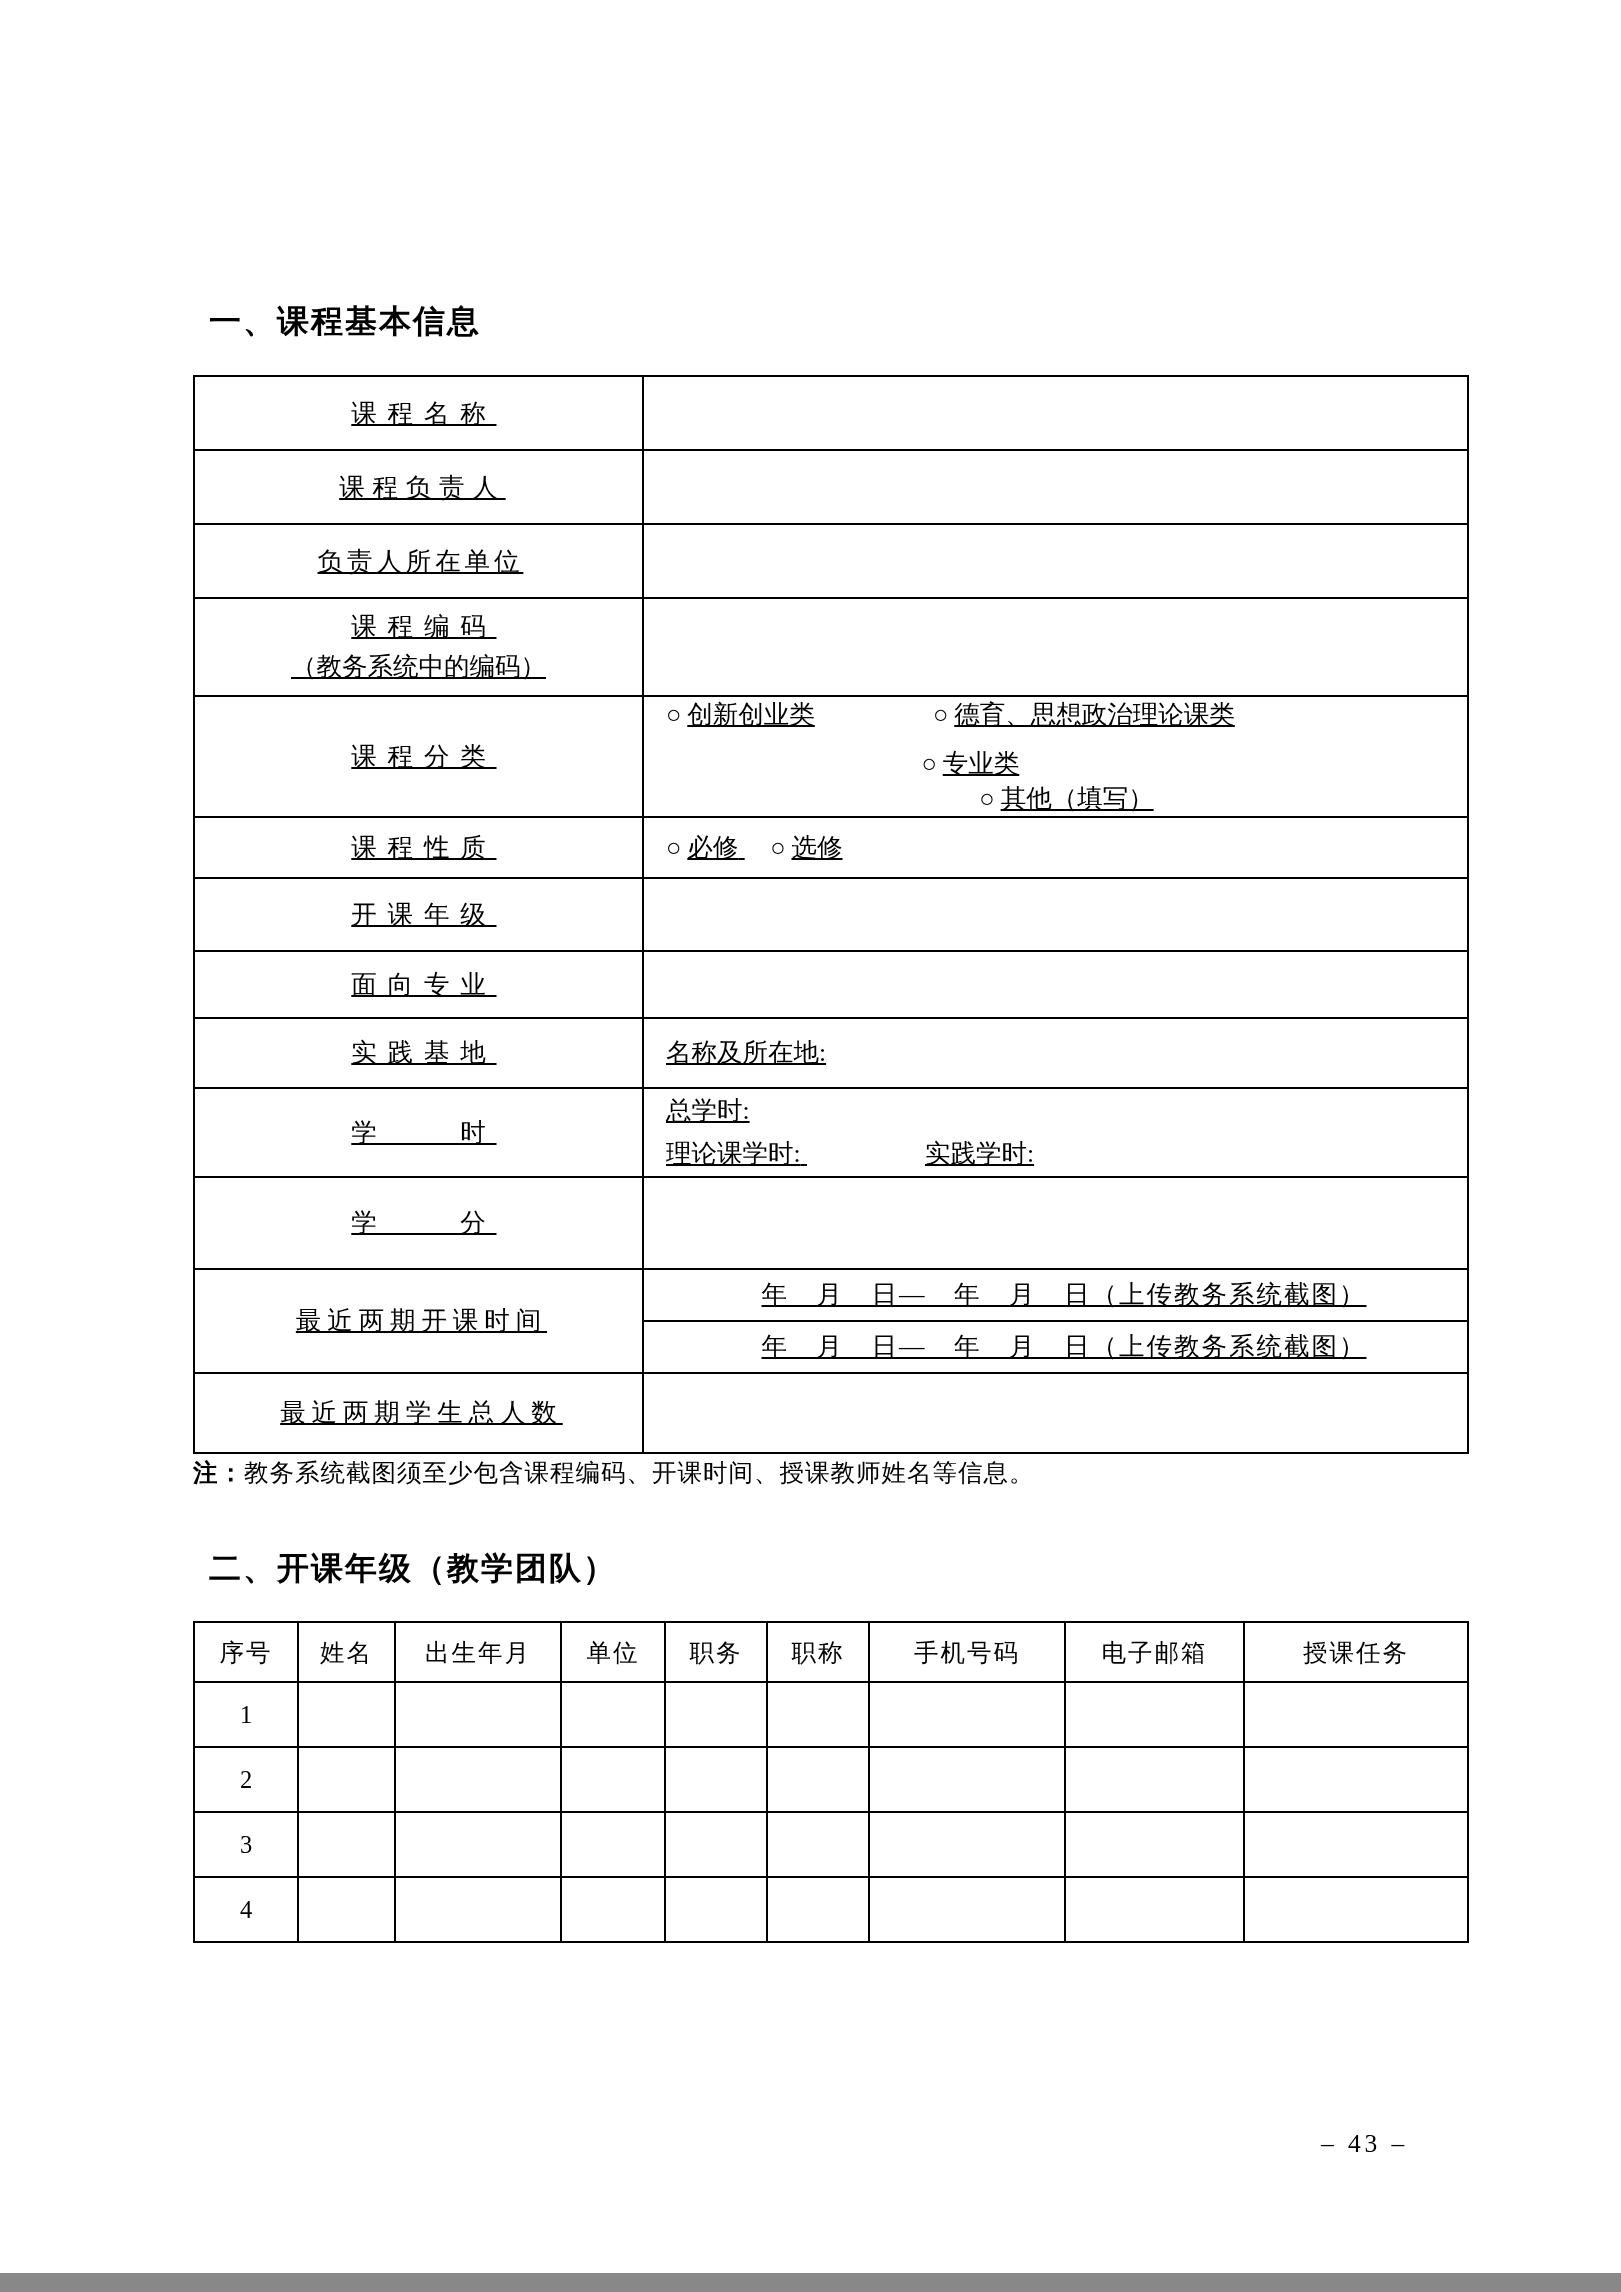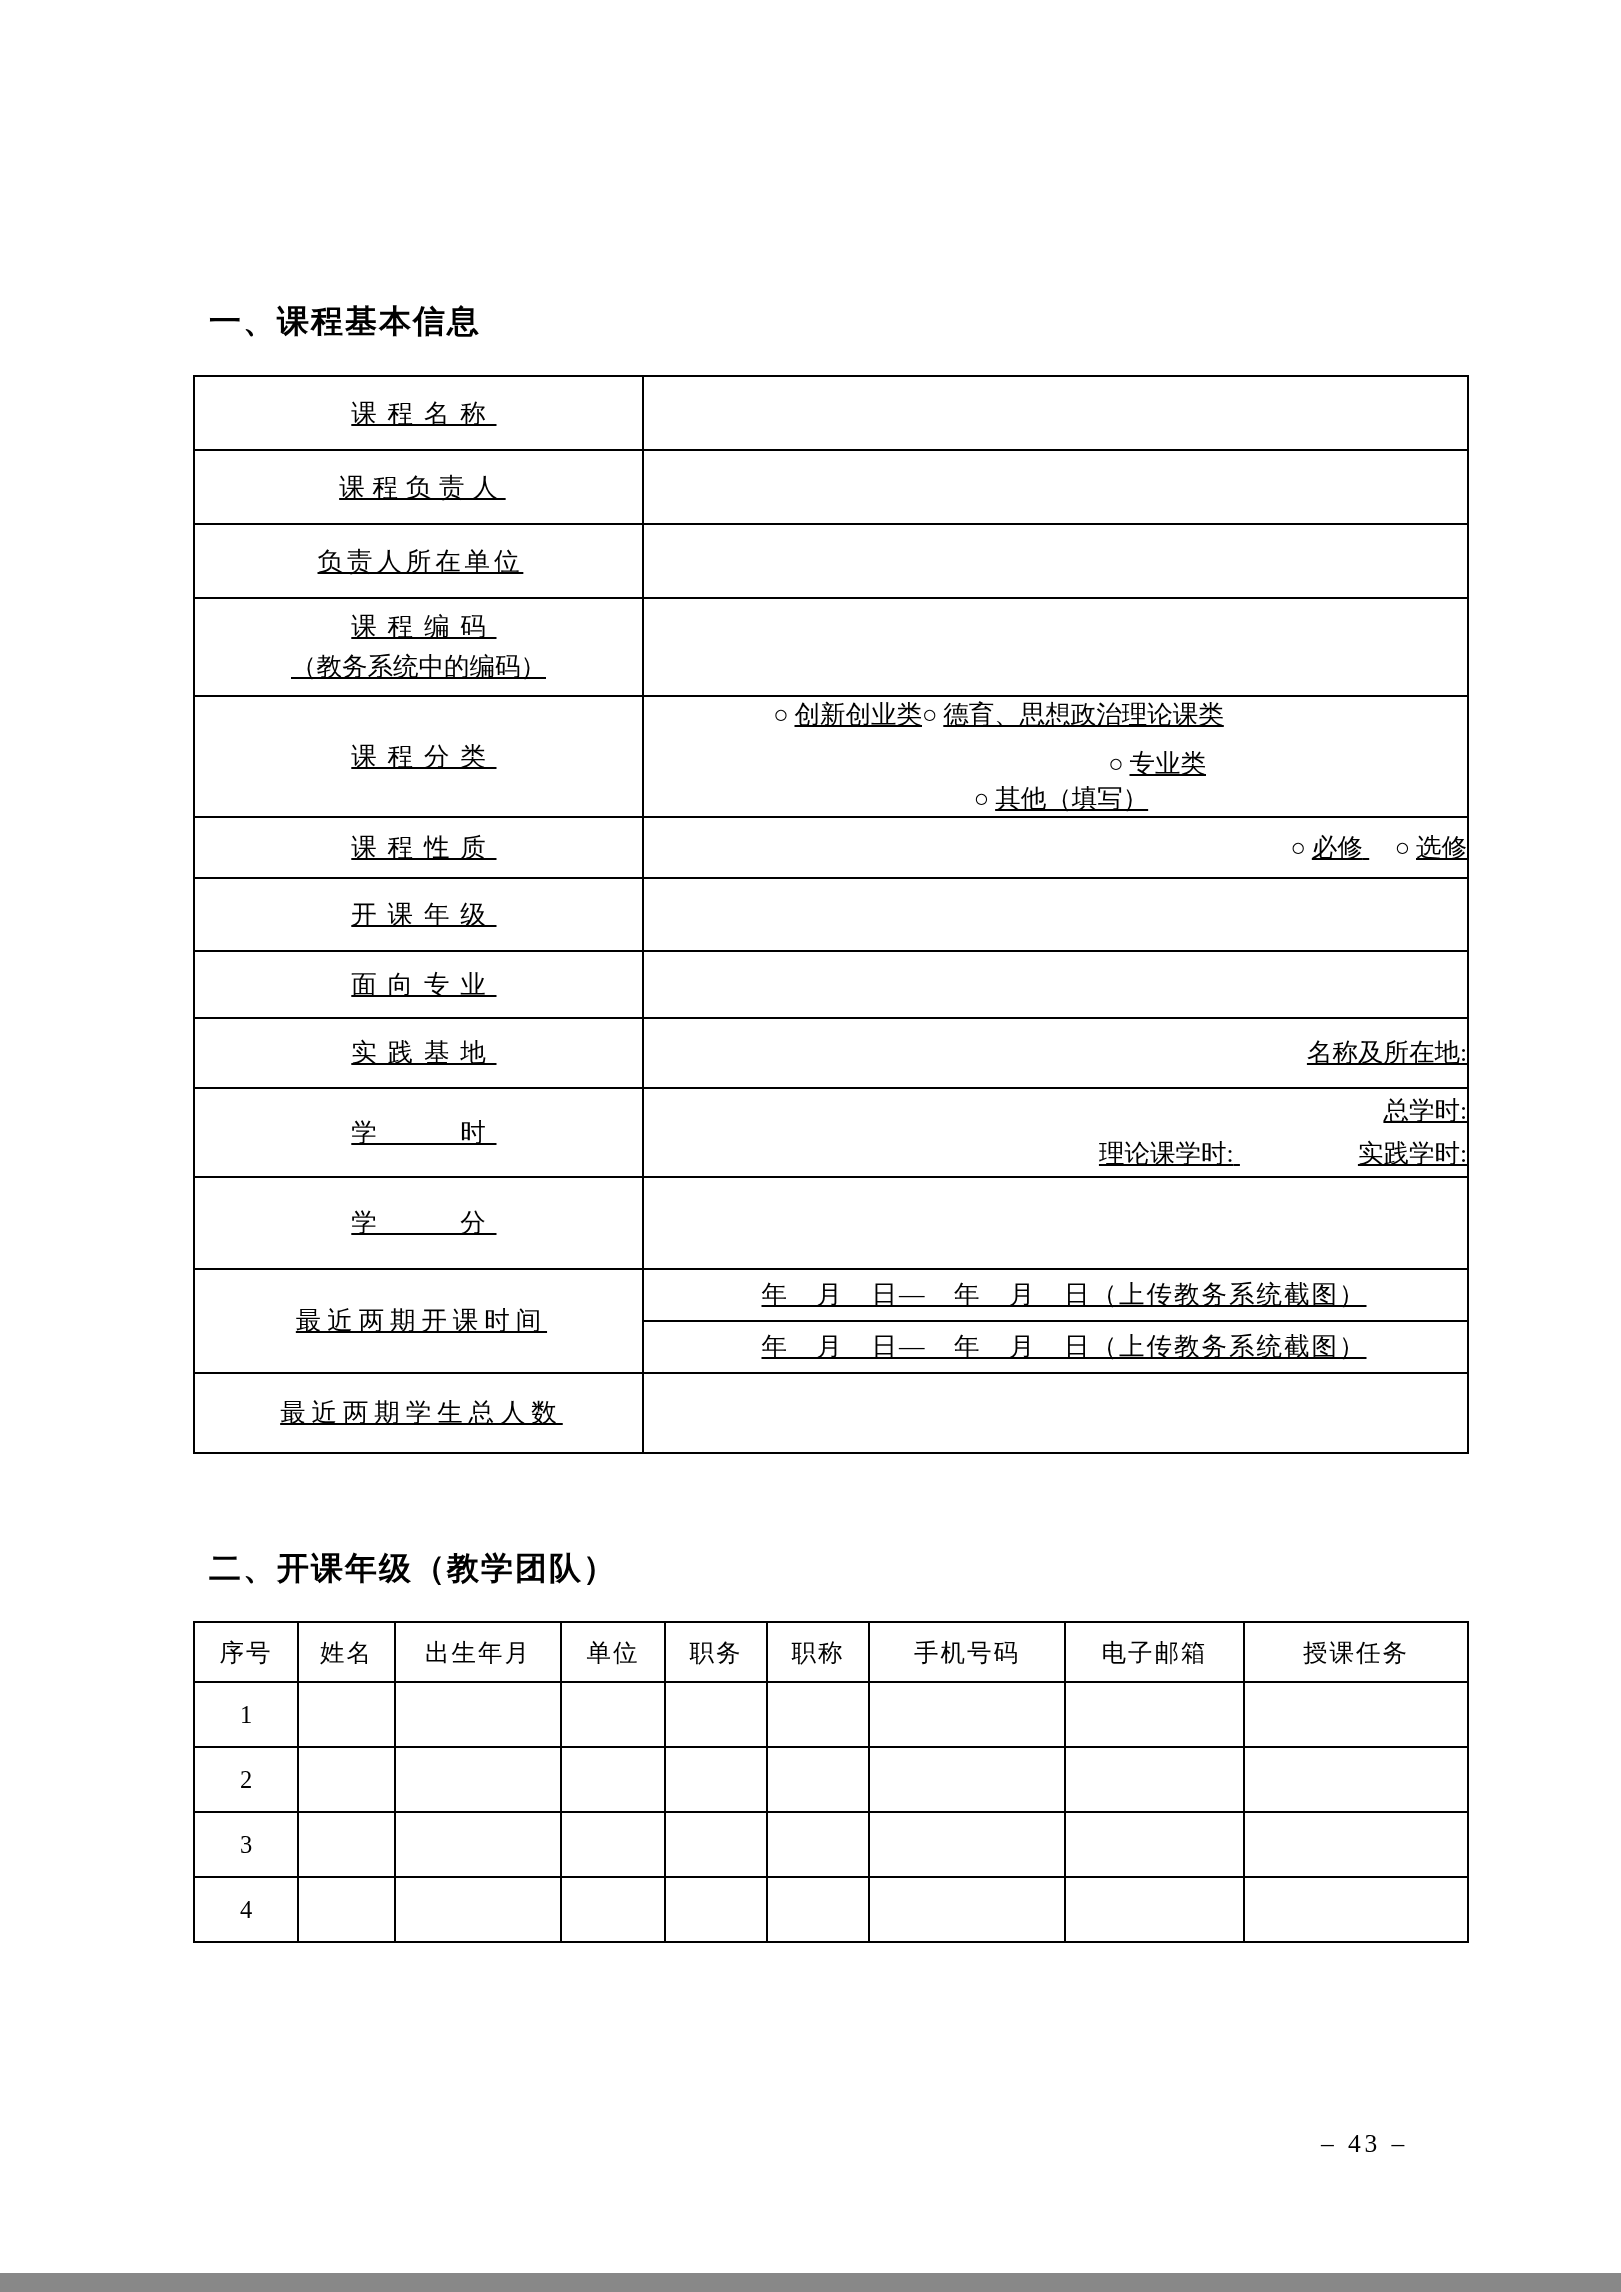--- a/index.html
+++ b/index.html
@@ -24,21 +24,21 @@
   td { border:2px solid #000; padding:0; overflow:hidden; }
 
   
   .t1 { position:absolute; left:193px; top:375px; width:1274px;text-decoration:underline; }
   .t1 td { font-size:25.5px; vertical-align:middle; }
   .t1 .lbl { text-align:center; }
   .sp11 { letter-spacing:10.8px; text-indent:10.8px; }
   .sp8  { letter-spacing:7.8px;  text-indent:7.8px; }
   .sp4  { letter-spacing:3.9px;  text-indent:3.9px; }
   .sp6  { letter-spacing:5.9px;  text-indent:5.9px; }
-  .t1 .val { text-align:right; padding-left:11px; }
+  .t1 .val { text-align:left; padding-left:22px; }
   .t1 .val.center { text-align:center; padding-left:17px; letter-spacing:2px; }
   .lbl2 { line-height:1.55; }
   .optline { display:flex; align-items:center; }
   .optline + .optline { margin-top:13.7px;flex-direction:column; }
   .opt { white-space:nowrap; }
   .opt .circ { display:inline-block; margin-right:5.9px; }
   .ow1 { width:267px; }
   .ow2 { width:290px; }
   .hoursline2 { margin-top:7.8px; }
   .hours-b { margin-left:118px; }
@@ -149,20 +149,23 @@
       <tr style="height:52px">
         <td class="val center"><span>年　月　日—　年　月　日（上传教务系统截图）</span></td>
       </tr>
       <tr style="height:80px">
         <td class="lbl sp6">最近两期学生总人数</td>
         <td class="val"></td>
       </tr>
     </tbody>
   </table>
 
+  <div class="note">
+    <span class="pre">注：</span><span>教务系统截图须至少包含课程编码、开课时间、授课教师姓名等信息。</span>
+  </div>
 
   <div class="section-title" id="sec2">二、开课年级（教学团队）</div>
 
   <table class="t2">
     <colgroup>
       <col style="width:104px">
         <col style="width:97px">
         <col style="width:166px">
       <col style="width:104px">
         <col style="width:102px">

